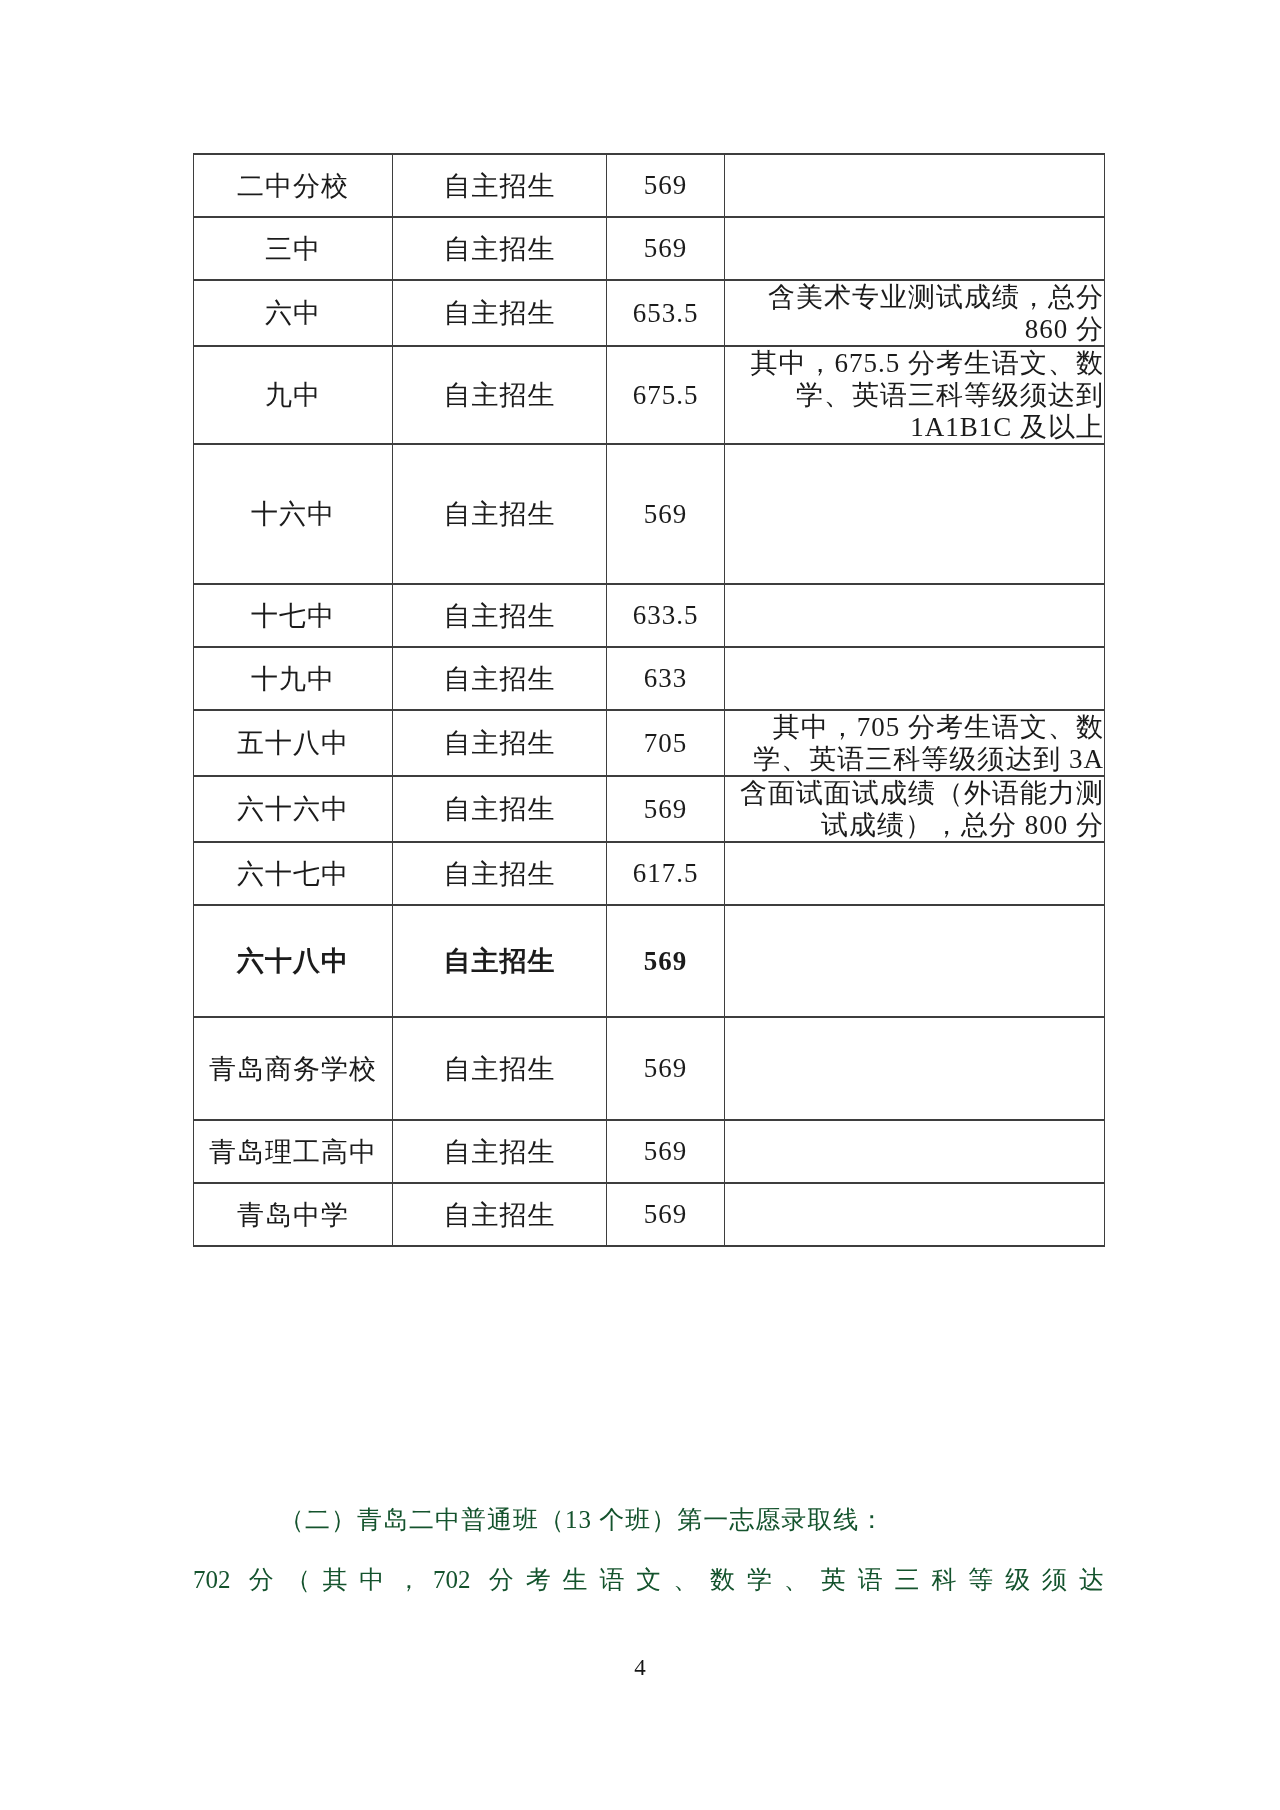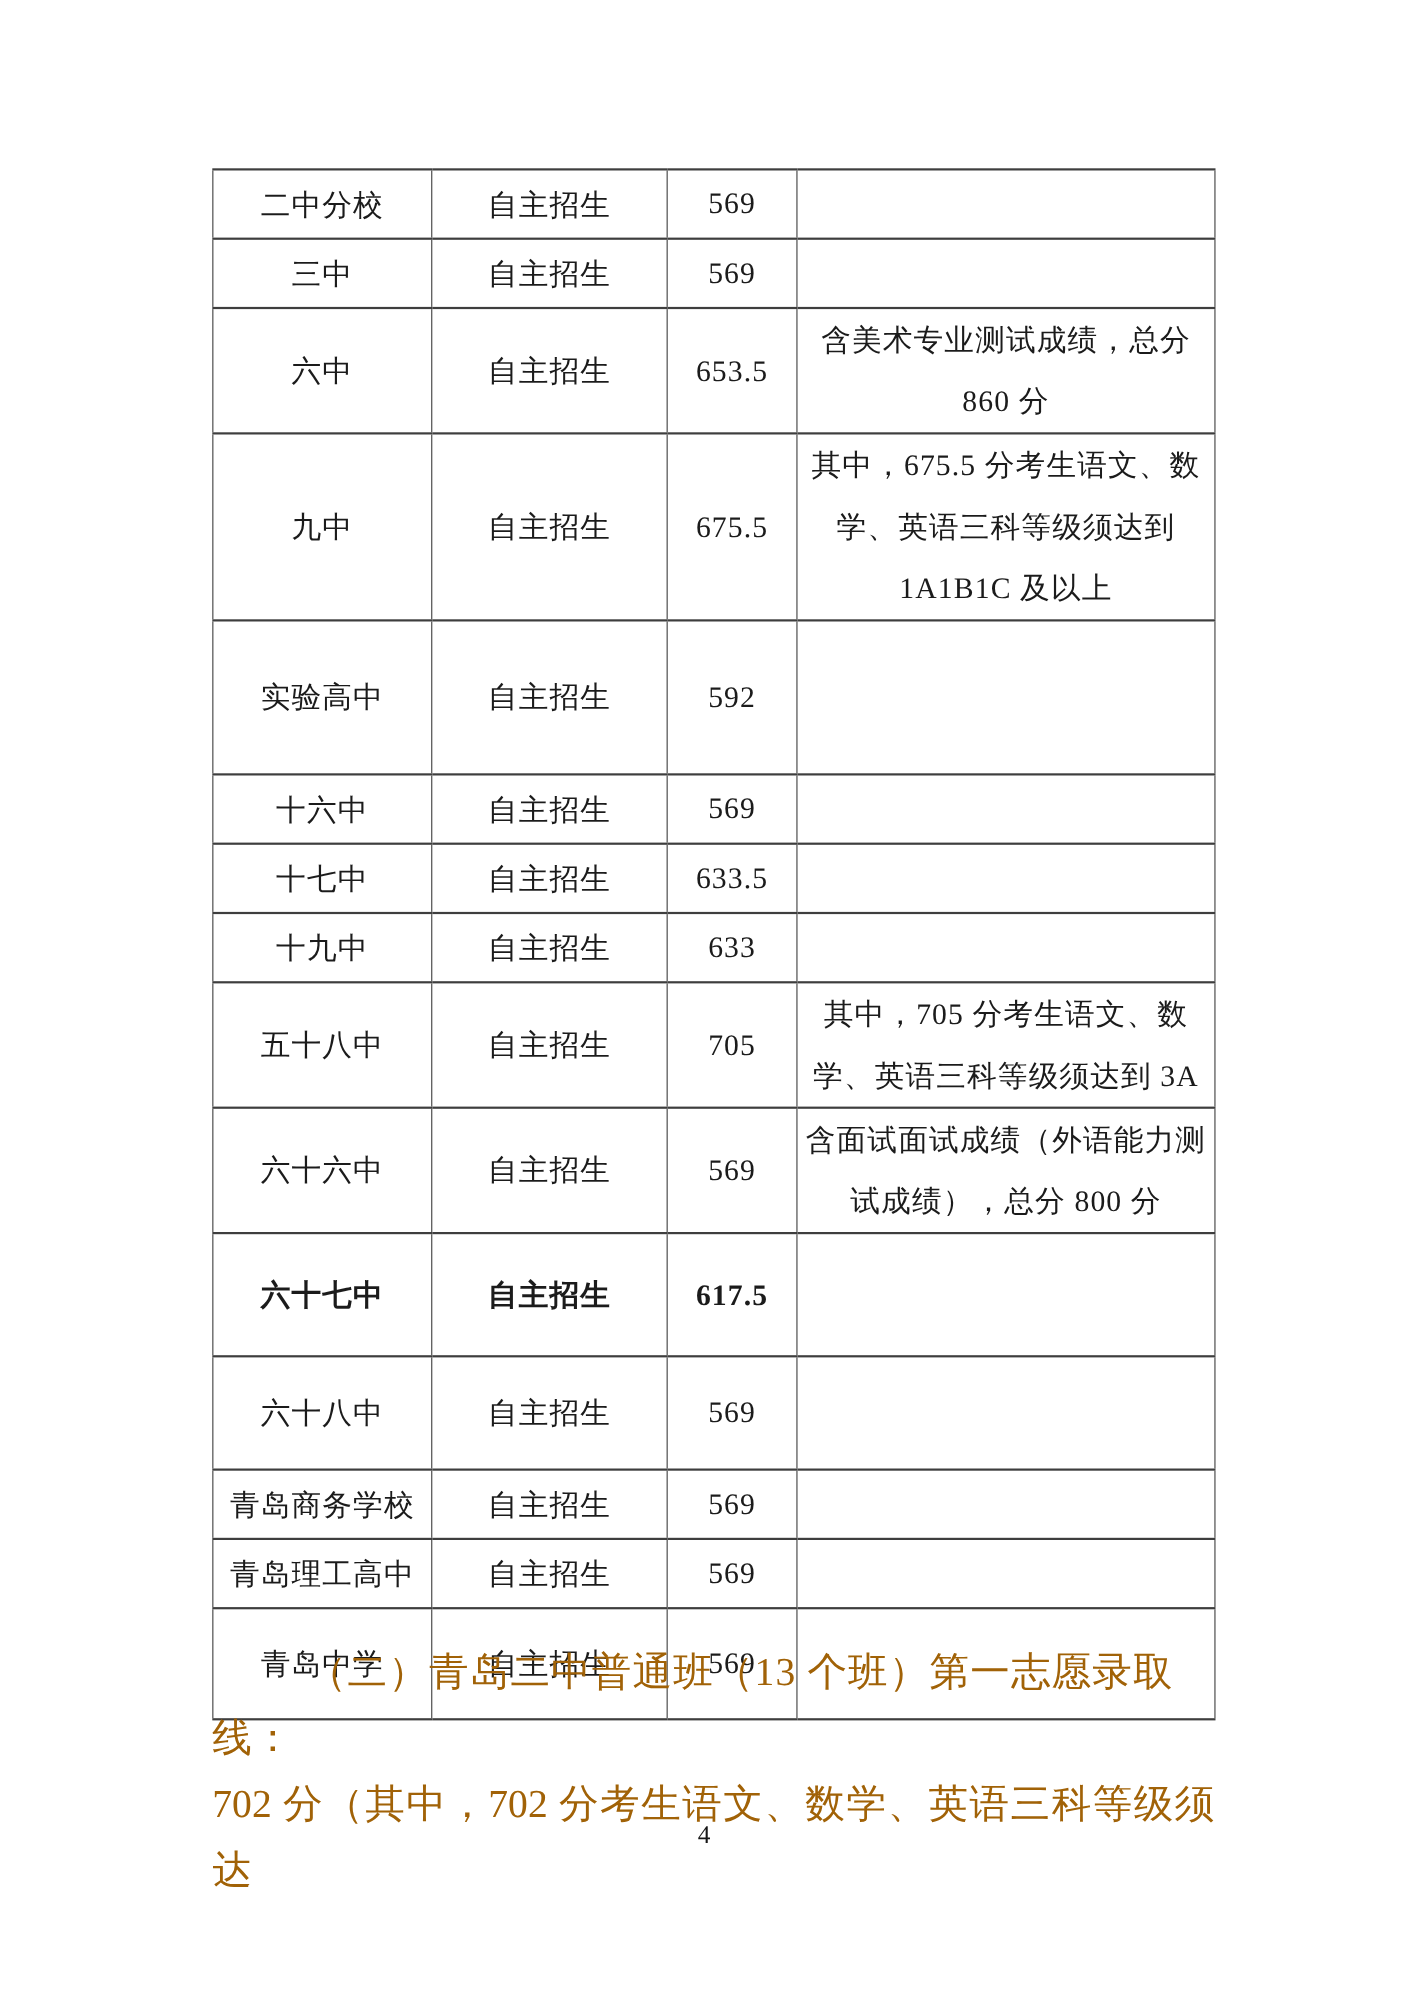--- a/index.html
+++ b/index.html
@@ -48,36 +48,36 @@
   .doc-table tr:nth-child(11) { height: 112px; font-weight: bold; }
   .doc-table tr:nth-child(12) { height: 103px; }
   .doc-table tr:nth-child(15) { height: 101px; }
 
   .c-school, .c-type, .c-score {
     text-align: center;
     padding-bottom: 12px;
   }
   .c-score { letter-spacing: 0.5px; }
   .c-remark {
-    text-align: center;
+    text-align: right;
     font-size: 24px;
     letter-spacing: 0.5px;
-    line-height: 56px;
+    line-height: 32px;
     padding: 4px 6px 12px 8px;
   }
 
   
   .paragraph {
     position: absolute;
     left: 193px;
     top: 1490px;
     width: 911px;
-    font-size: 36px;
+    font-size: 25px;
     line-height: 60px;
-    color: #a16207;
+    color: #14532d;
   }
   .para-line { width: 911px; }
   .para-line.indent {
     text-indent: 86px;
     letter-spacing: 1px;
   }
   .para-line.justified {
     text-align: justify;
     text-align-last: justify;
   }
@@ -124,26 +124,20 @@
       <td class="c-score">653.5</td>
       <td class="c-remark">含美术专业测试成绩，总分 860 分</td>
     </tr>
         <tr>
       <td class="c-school">九中</td>
       <td class="c-type">自主招生</td>
       <td class="c-score">675.5</td>
       <td class="c-remark">其中，675.5 分考生语文、数学、英语三科等级须达到 1A1B1C 及以上</td>
     </tr>
         <tr>
-      <td class="c-school">实验高中</td>
-      <td class="c-type">自主招生</td>
-      <td class="c-score">592</td>
-      <td class="c-remark"></td>
-    </tr>
-        <tr>
       <td class="c-school">十六中</td>
       <td class="c-type">自主招生</td>
       <td class="c-score">569</td>
       <td class="c-remark"></td>
     </tr>
         <tr>
       <td class="c-school">十七中</td>
       <td class="c-type">自主招生</td>
       <td class="c-score">633.5</td>
       <td class="c-remark"></td>

